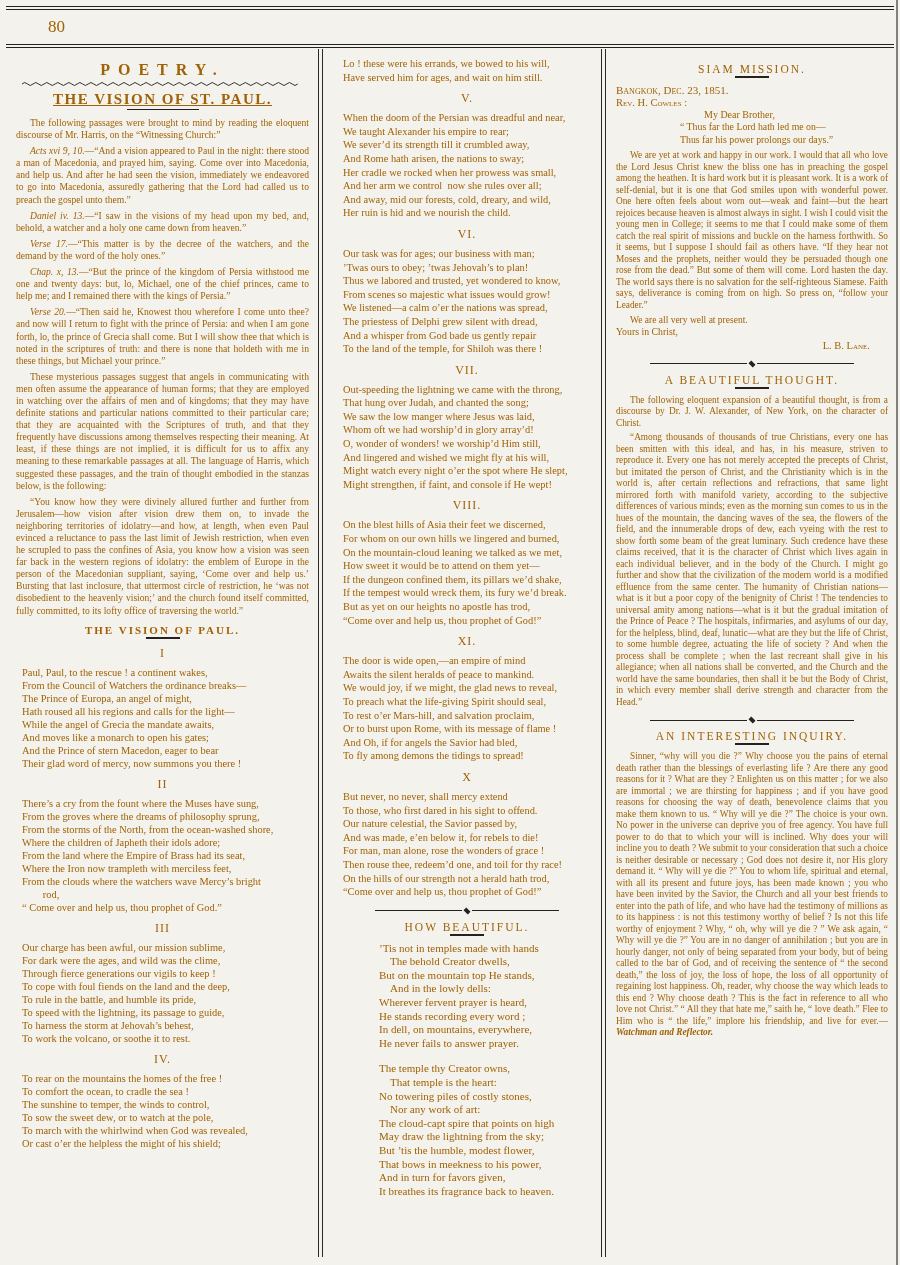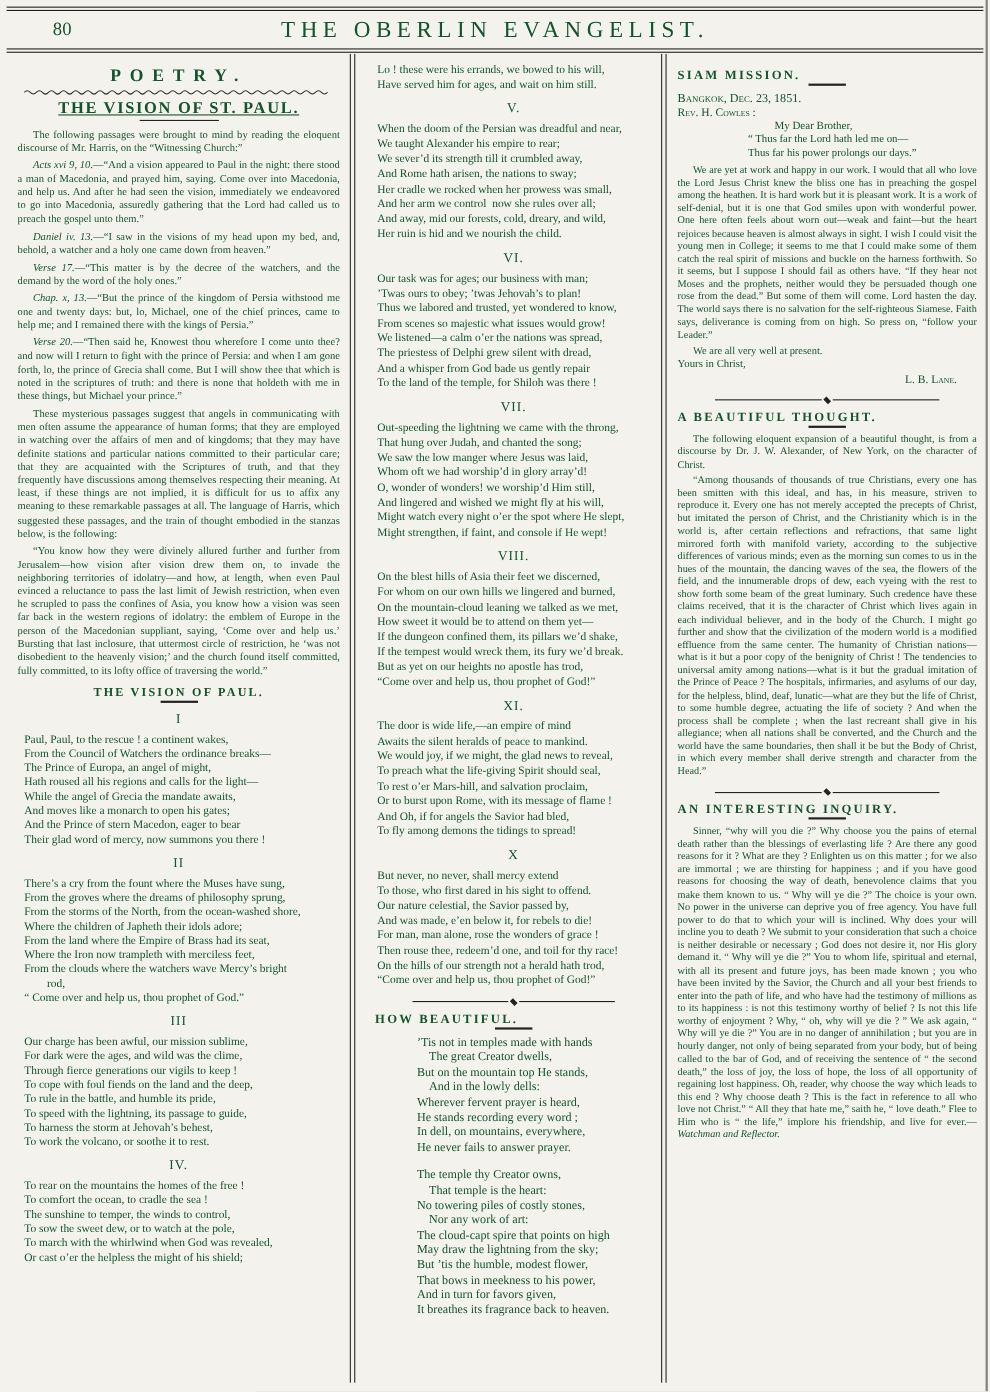--- a/index.html
+++ b/index.html
@@ -2,21 +2,21 @@
 <html><head>
 <meta charset="utf-8">
 <style>
   * { margin:0; padding:0; box-sizing:border-box; }
   html,body { background:#e8e6df; }
   .page {
     position:relative;
     width:900px; height:1265px;
     margin:0 auto;
     background:#f4f2ec;
-    color:#14532d;
+    color:#a16207;
     font-family:"Liberation Serif","DejaVu Serif",serif;
     overflow:hidden;
   }
   .page-edge-right { position:absolute; right:2px; top:0; bottom:0; width:2px; background:#55514a; opacity:.7; }
 
   
   .page-header { padding-top:6px; }
   .rule-double { border-top:1px solid #23221f; border-bottom:1px solid #23221f; height:4px; margin:0 6px; }
   .header-row { display:grid; grid-template-columns:110px 1fr 110px; align-items:center; height:34px; }
   .page-num { font-size:17px; padding-left:48px; }
@@ -28,32 +28,32 @@
   .col-left  { width:318px; padding-left:16px; padding-right:9px; }
   .col-mid   { width:278px; padding-left:18px; padding-right:8px; }
   .col-right { width:294px; padding-left:10px; padding-right:12px; }
   .colsep { width:5px; border-left:1px solid #2a2925; border-right:1px solid #2a2925; margin:0 0; }
 
   
   .poetry-head { text-align:center; font-size:16px; font-weight:bold; letter-spacing:8px; margin:4px 0 2px; }
   .wave { display:block; margin:2px auto 4px; width:96%; height:6px; }
   .article-title { text-align:center; font-size:15px; font-weight:bold; letter-spacing:1.5px; margin:3px 0 1px;text-decoration:underline; }
   .mid-rule { width:72px; border-top:1px solid #23221f; margin:1px auto 7px; }
-  .sub-head { font-size:11.5px; font-weight:bold; letter-spacing:2px; margin:6px 0 1px; }
+  .sub-head { text-align:center; font-size:11.5px; font-weight:normal; letter-spacing:2px; margin:6px 0 1px; }
   .short-rule { width:34px; border-top:2px solid #23221f; margin:1px auto 6px; }
   .divider { display:flex; align-items:center; margin:9px 34px 7px; }
   .divider::before, .divider::after { content:""; flex:1; border-top:1px solid #23221f; }
   .divider-diamond { width:6px; height:6px; background:#23221f; transform:rotate(45deg) scaleY(.65); margin:0 2px; }
 
   
   .body { font-size:9.6px; line-height:12.1px; text-align:justify; margin-bottom:4px; }
   .indent { text-indent:14px; }
   .col-right .body { font-size:9.3px; line-height:11.5px; margin-bottom:3px; }
   .lead-italic { font-style:italic; }
-  .em { font-style:italic; }
+  .em { font-style:italic;font-weight:bold; }
 
   
   .stanza-num { text-align:center; font-size:12px; letter-spacing:1px; margin:7px 0 5px; }
   .poem-line { font-size:10.4px; line-height:13px; white-space:pre-wrap; padding-left:6px; }
   .col-mid .poem-line { line-height:13.6px; padding-left:2px; }
   .poem-title { text-align:center; font-size:11px; font-weight:bold; letter-spacing:2px; margin:7px 0 0; }
   .hb-stanza { margin:0 0 12px 36px; }
   .hb-line { font-size:11px; line-height:13.6px; }
 
   
@@ -68,21 +68,20 @@
 </head>
 <body>
 
 <div class="page">
   <div class="page-edge-right"></div>
 
   <div class="page-header">
     <div class="rule-double"></div>
     <div class="header-row">
       <span class="page-num">80</span>
-      <h1 class="masthead">THE OBERLIN EVANGELIST.</h1>
       <span></span>
     </div>
     <div class="rule-double"></div>
   </div>
 
   <div class="columns">
 
     <div class="col col-left">
       <h2 class="poetry-head">POETRY.</h2>
       <svg class="wave" viewBox="0 0 306 6" preserveAspectRatio="none" aria-hidden="true">
@@ -243,21 +242,21 @@
               <div class="poem-line">If the tempest would wreck them, its fury we’d break.</div>
               <div class="poem-line">But as yet on our heights no apostle has trod,</div>
               <div class="poem-line">“Come over and help us, thou prophet of God!”</div>
             </div>
           </div>
 
           <div class="stanza">
             <div class="stanza-num">XI.</div>
             <div>
 
-            <div class="poem-line">The door is wide life,—an empire of mind</div>
+            <div class="poem-line">The door is wide open,—an empire of mind</div>
               <div class="poem-line">Awaits the silent heralds of peace to mankind.</div>
               <div class="poem-line">We would joy, if we might, the glad news to reveal,</div>
               <div class="poem-line">To preach what the life-giving Spirit should seal,</div>
               <div class="poem-line">To rest o’er Mars-hill, and salvation proclaim,</div>
               <div class="poem-line">Or to burst upon Rome, with its message of flame !</div>
               <div class="poem-line">And Oh, if for angels the Savior had bled,</div>
               <div class="poem-line">To fly among demons the tidings to spread!</div>
             </div>
           </div>
 
@@ -282,21 +281,21 @@
         </div>
 
       <h4 class="sub-head">HOW BEAUTIFUL.</h4>
       <div class="short-rule"></div>
 
       <div>
 
           <div class="hb-stanza">
 
           <div class="poem-line hb-line">’Tis not in temples made with hands</div>
-            <div class="poem-line hb-line">    The great Creator dwells,</div>
+            <div class="poem-line hb-line">    The behold Creator dwells,</div>
             <div class="poem-line hb-line">But on the mountain top He stands,</div>
             <div class="poem-line hb-line">    And in the lowly dells:</div>
             <div class="poem-line hb-line">Wherever fervent prayer is heard,</div>
             <div class="poem-line hb-line">He stands recording every word ;</div>
             <div class="poem-line hb-line">In dell, on mountains, everywhere,</div>
             <div class="poem-line hb-line">He never fails to answer prayer.</div>
           </div>
 
           <div class="hb-stanza">
 

